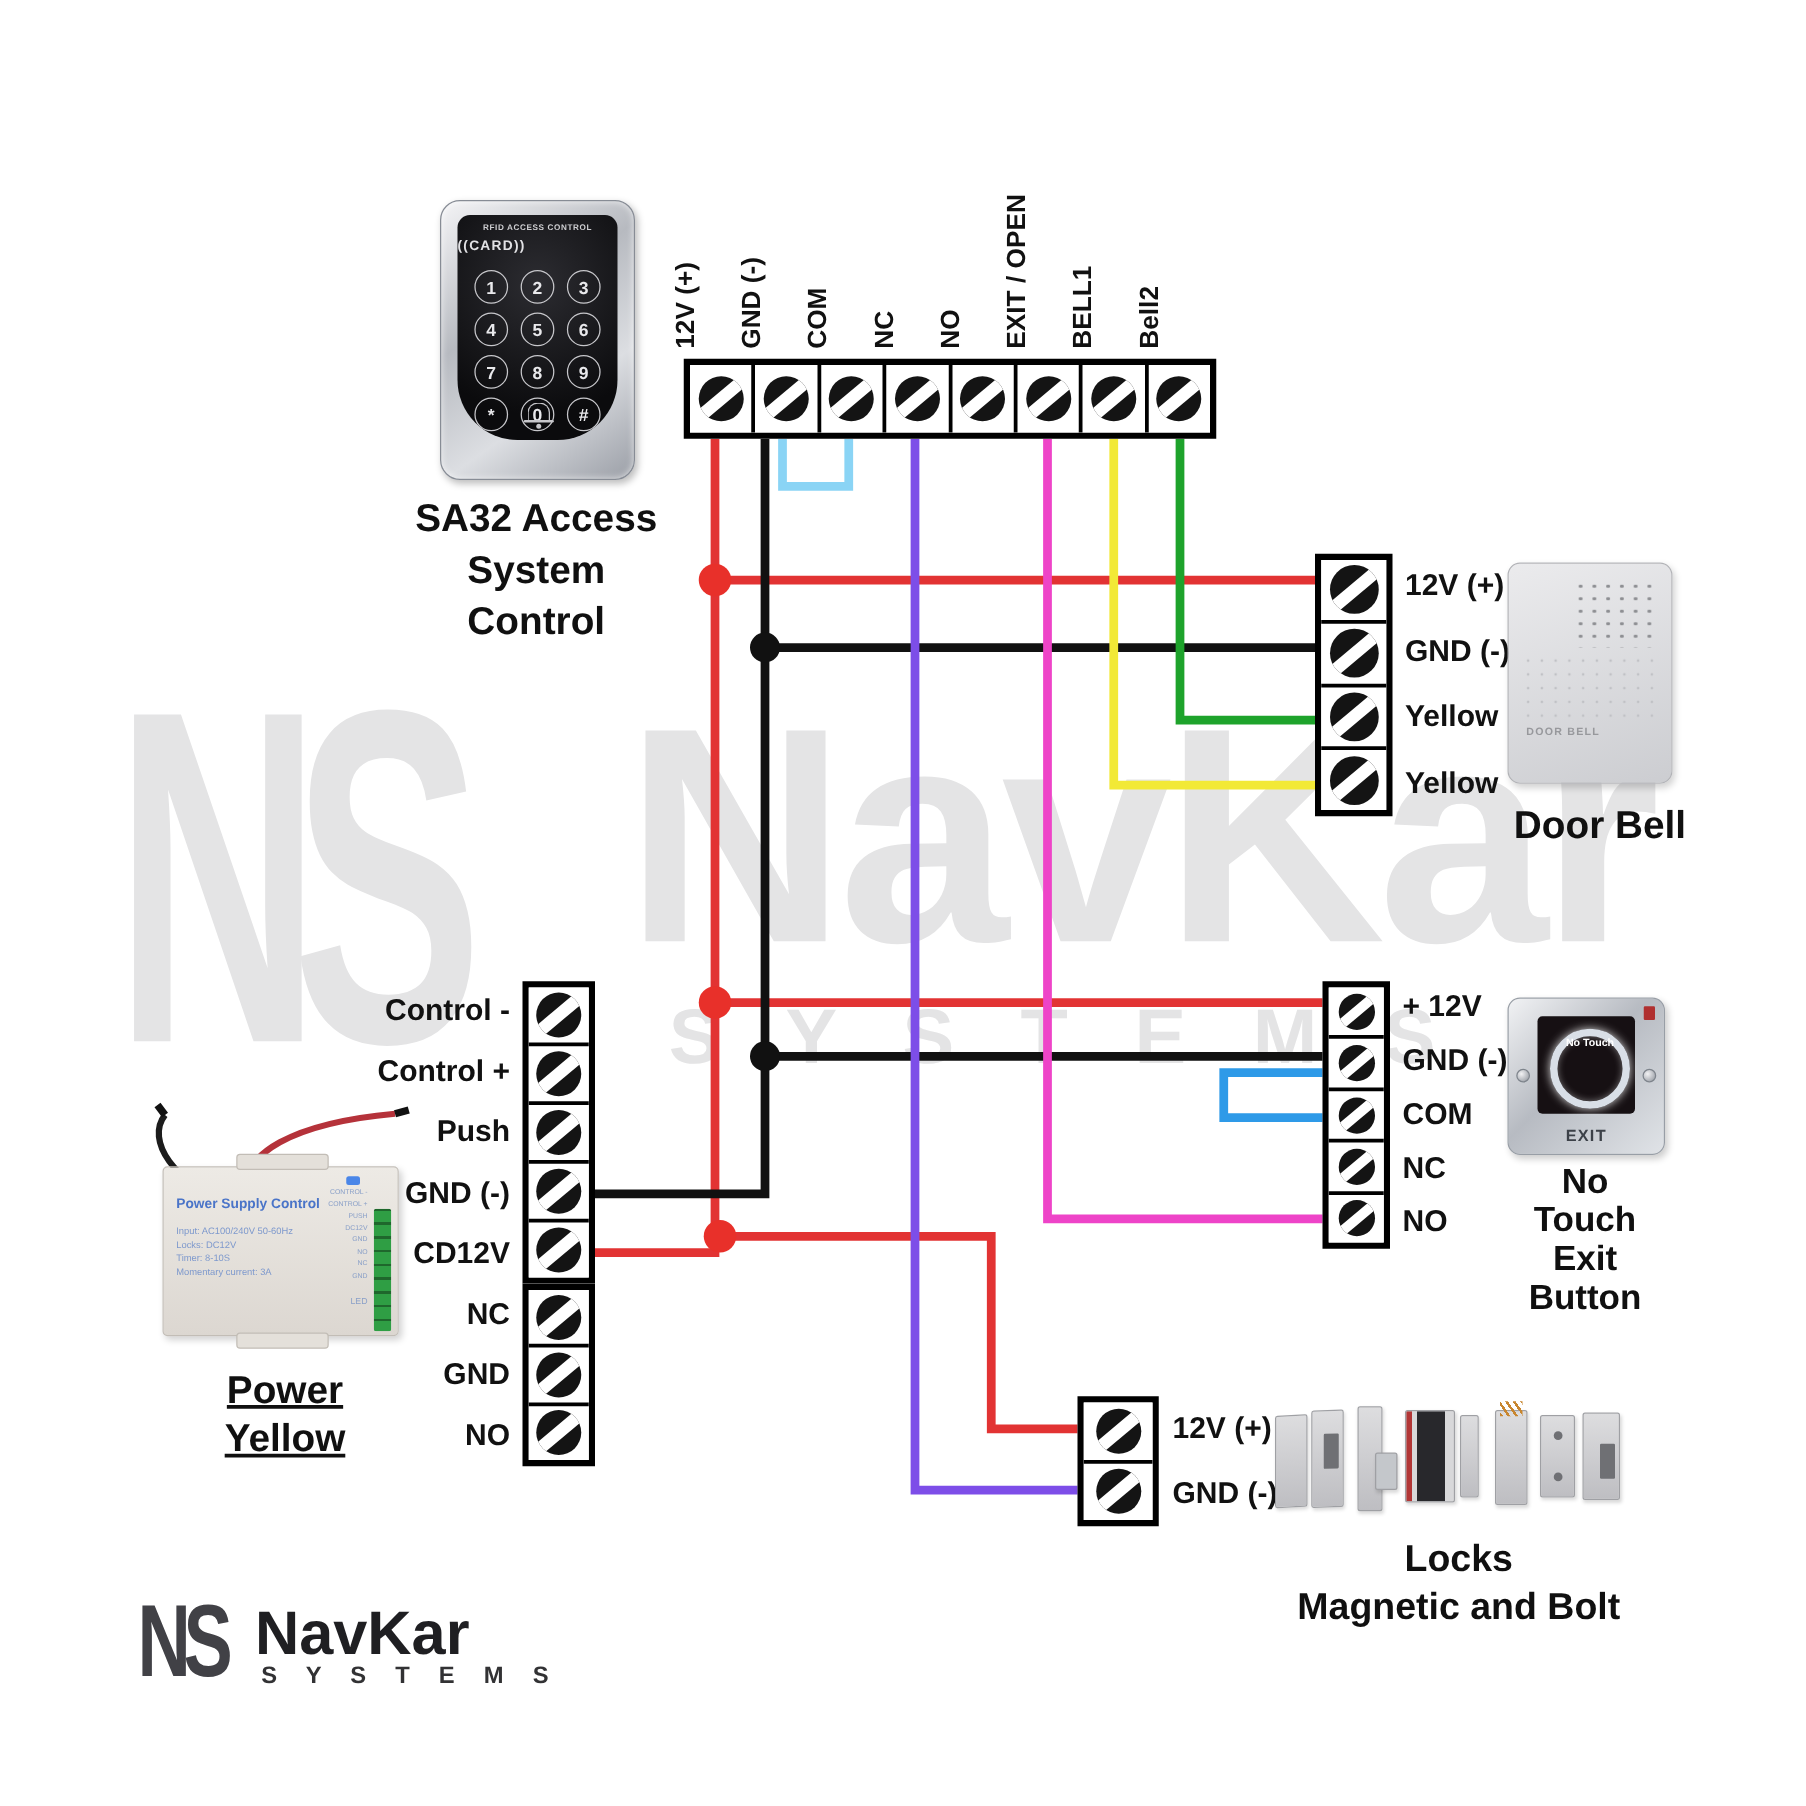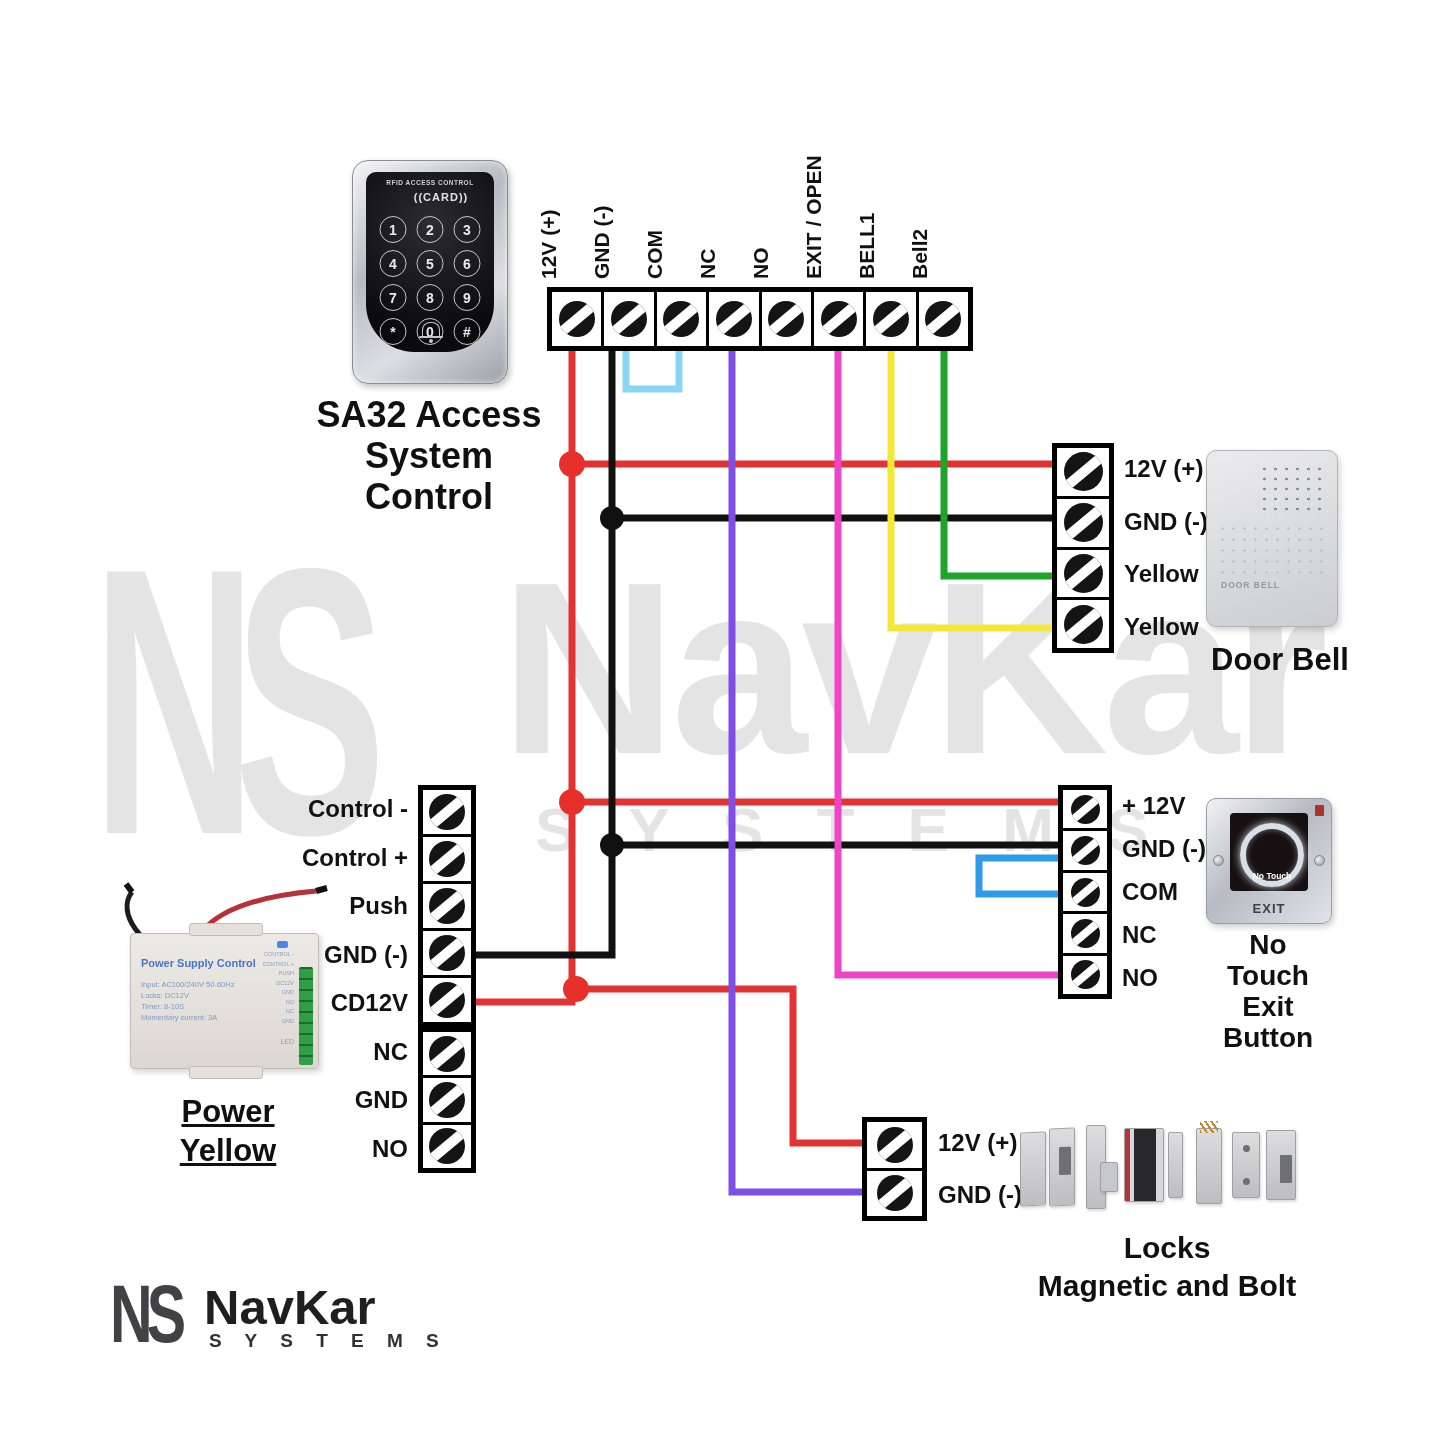--- a/index.html
+++ b/index.html
@@ -27,53 +27,53 @@
   
   .labelcol{position:absolute;z-index:2;display:flex;flex-direction:column;}
   .labelcol .lrow{flex:1;display:flex;align-items:center;font-size:24px;font-weight:600;white-space:nowrap;color:#111;}
   .labelcol.right .lrow{justify-content:flex-start;}
   .labelcol.left .lrow{justify-content:flex-end;}
   
   .rotlabel{position:absolute;z-index:2;bottom:1166px;transform-origin:0 100%;transform:rotate(-90deg);
             font-size:21px;font-weight:600;line-height:24px;white-space:nowrap;color:#111;}
   
   .caption{position:absolute;z-index:2;text-align:center;font-weight:600;color:#101010;}
-  .cap-sa32{left:278px;top:394px;width:302px;font-size:36px;line-height:41px;}
+  .cap-sa32{left:278px;top:394px;width:302px;font-size:31px;line-height:41px;}
   .cap-bell{left:1185px;top:641px;width:190px;font-size:31px;line-height:38px;}
   .cap-exit{left:1193px;top:929px;width:150px;font-size:28px;line-height:31px;}
   .cap-psu{left:122px;top:1092px;width:212px;font-size:31px;line-height:39px;text-decoration:underline;}
   .cap-locks{left:1002px;top:1229px;width:330px;font-size:30px;line-height:38px;}
   
   .keypad{position:absolute;z-index:2;left:352px;top:160px;width:154px;height:222px;border-radius:16px;
           background:linear-gradient(145deg,#f4f4f6,#b7bac0 38%,#dcdee2 68%,#9b9fa7);
           border:1px solid #878c95;box-shadow:inset 0 0 6px rgba(255,255,255,.7),2px 3px 6px rgba(0,0,0,.25);}
   .keypad .panel{position:absolute;left:13px;top:11px;width:128px;height:180px;border-radius:10px 10px 48px 48px;
           background:radial-gradient(circle at 50% 30%,#2c2c31,#0b0b0d 75%);}
   .keypad .kp-head{position:absolute;left:0;right:0;top:7px;text-align:center;font-size:6.5px;letter-spacing:.5px;color:#cfcfd2;font-weight:600;}
-  .keypad .kp-card{position:absolute;left:0;right:0;top:19px;text-align:center;font-size:11px;color:#e2e2e5;font-weight:600;letter-spacing:1px;padding-left:22px;}
+  .keypad .kp-card{position:absolute;left:0;right:0;top:19px;font-size:11px;color:#e2e2e5;font-weight:600;letter-spacing:1px;}
   .keys{position:absolute;left:50%;top:44px;transform:translateX(-50%);display:grid;grid-template-columns:repeat(3,27px);gap:7px 10px;}
   .key{width:27px;height:27px;border:1.5px solid #c7c7cb;border-radius:50%;box-sizing:border-box;
        display:flex;align-items:center;justify-content:center;font-size:14px;font-weight:600;color:#e9e9ec;}
   .kp-bell{position:absolute;left:50%;bottom:16px;width:16px;height:13px;margin-left:-8px;border:1.5px solid #c7c7cb;border-bottom:none;border-radius:8px 8px 0 0;}
   .kp-bell::after{content:'';position:absolute;left:-4px;right:-4px;bottom:-2px;height:2px;background:#c7c7cb;border-radius:1px;}
   .kp-bell::before{content:'';position:absolute;left:50%;bottom:-7px;width:4px;height:4px;margin-left:-2px;background:#c7c7cb;border-radius:50%;}
   
   .doorbell{position:absolute;z-index:2;left:1206px;top:450px;width:130px;height:175px;border-radius:10px;
             background:linear-gradient(160deg,#ebebed,#cccdd1);border:1px solid #b2b3b7;box-shadow:2px 3px 6px rgba(0,0,0,.18);}
   .db-dots1{position:absolute;right:12px;top:13px;width:66px;height:54px;
             background-image:radial-gradient(circle,#8e8f93 1.3px,transparent 1.6px);background-size:11px 10px;}
   .db-dots2{position:absolute;left:10px;right:10px;top:72px;height:52px;
             background-image:radial-gradient(circle,#c0c1c5 1px,transparent 1.3px);background-size:11px 11px;}
   .db-text{position:absolute;left:14px;bottom:36px;font-size:8.5px;letter-spacing:1px;color:#97989c;font-weight:600;}
   
   .exitbtn{position:absolute;z-index:2;left:1206px;top:798px;width:124px;height:124px;border-radius:10px;
            background:linear-gradient(135deg,#f1f2f4,#b7bbc2 45%,#e0e3e7);border:1px solid #989ea6;box-shadow:2px 3px 6px rgba(0,0,0,.2);}
   .eb-inner{position:absolute;left:23px;top:14px;width:78px;height:78px;background:#161013;border-radius:4px;}
   .eb-ring{position:absolute;left:50%;top:50%;width:52px;height:52px;margin:-29px 12px 0 -29px;border:6px solid #d9dfe7;border-radius:50%;
-           box-shadow:0 0 8px rgba(255,255,255,.85), inset 0 0 6px rgba(255,255,255,.4);display:flex;align-items:flex-end;justify-content:center;}
+           box-shadow:0 0 8px rgba(255,255,255,.85), inset 0 0 6px rgba(255,255,255,.4);display:flex;align-items:flex-start;justify-content:center;}
   .eb-label{font-size:8.5px;color:#fff;font-weight:600;}
   .eb-caption{position:absolute;left:23px;width:78px;bottom:7px;text-align:center;font-size:13px;font-weight:700;letter-spacing:1px;color:#3c4148;}
   .eb-screw{position:absolute;top:56px;width:9px;height:9px;border-radius:50%;background:radial-gradient(circle at 35% 35%,#f2f2f4,#8e939b);border:1px solid #7e848c;}
   .eb-screw.l{left:6px;} .eb-screw.r{right:6px;}
   .eb-emblem{position:absolute;right:7px;top:6px;width:9px;height:11px;background:#b03030;border-radius:1px;}
   
   .psu{position:absolute;z-index:2;left:130px;top:933px;width:187px;height:134px;border-radius:4px;
        background:linear-gradient(180deg,#edeae5,#dcd7d1);border:1px solid #c2bdb6;box-shadow:2px 3px 6px rgba(0,0,0,.18);}
   .psu::before,.psu::after{content:'';position:absolute;left:58px;width:72px;height:11px;background:#e4e0da;border:1px solid #c2bdb6;border-radius:3px;}
   .psu::before{top:-11px;} .psu::after{bottom:-11px;}

